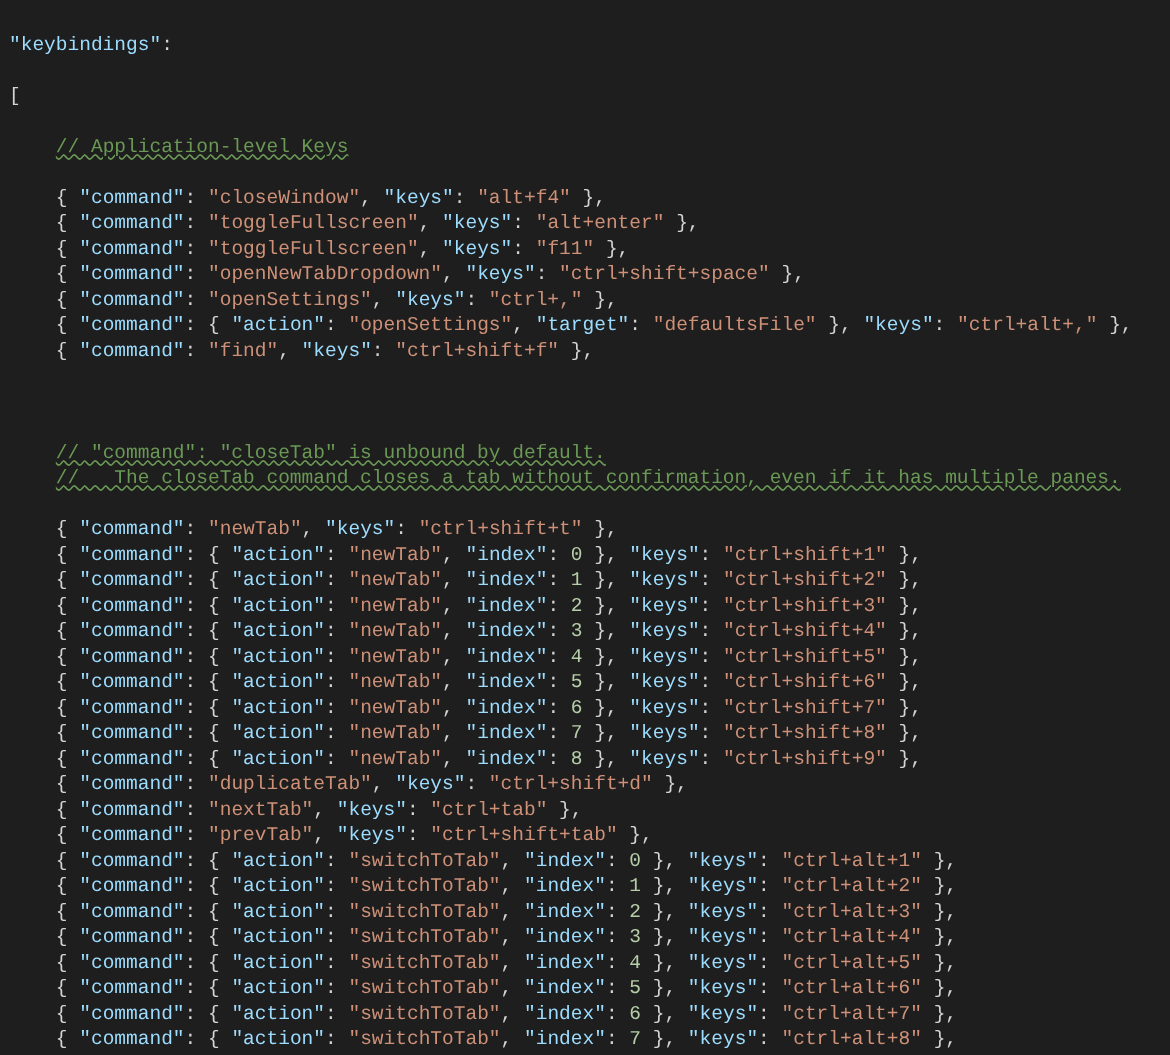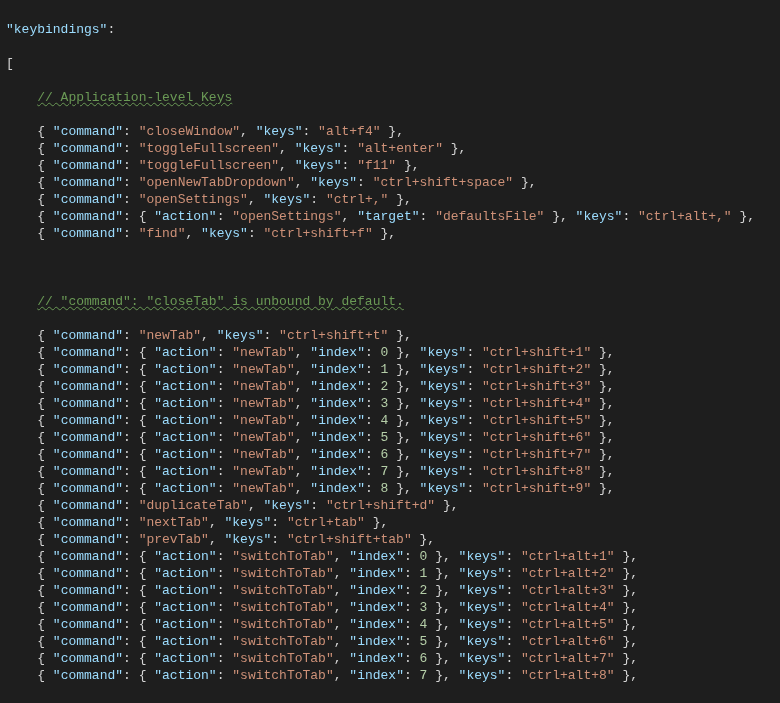--- a/index.html
+++ b/index.html
@@ -34,15 +34,15 @@
 </style>
 </head>
 <body>
 
 <div class="editor">
 <span class="line"><span class="key">"keybindings"</span><span class="punc">:</span></span>
 <span class="line"><span class="punc">[</span></span>
 <span id="sec1-comment" class="line">    <span class="comment squiggle">// Application-level Keys</span></span>
 <span class="line">    <span class="punc">{ </span><span class="key">"command"</span><span class="punc">: </span><span class="str">"closeWindow"</span><span class="punc">, </span><span class="key">"keys"</span><span class="punc">: </span><span class="str">"alt+f4"</span><span class="punc"> },</span></span><span class="line">    <span class="punc">{ </span><span class="key">"command"</span><span class="punc">: </span><span class="str">"toggleFullscreen"</span><span class="punc">, </span><span class="key">"keys"</span><span class="punc">: </span><span class="str">"alt+enter"</span><span class="punc"> },</span></span><span class="line">    <span class="punc">{ </span><span class="key">"command"</span><span class="punc">: </span><span class="str">"toggleFullscreen"</span><span class="punc">, </span><span class="key">"keys"</span><span class="punc">: </span><span class="str">"f11"</span><span class="punc"> },</span></span><span class="line">    <span class="punc">{ </span><span class="key">"command"</span><span class="punc">: </span><span class="str">"openNewTabDropdown"</span><span class="punc">, </span><span class="key">"keys"</span><span class="punc">: </span><span class="str">"ctrl+shift+space"</span><span class="punc"> },</span></span><span class="line">    <span class="punc">{ </span><span class="key">"command"</span><span class="punc">: </span><span class="str">"openSettings"</span><span class="punc">, </span><span class="key">"keys"</span><span class="punc">: </span><span class="str">"ctrl+,"</span><span class="punc"> },</span></span><span class="line">    <span class="punc">{ </span><span class="key">"command"</span><span class="punc">: { </span><span class="key">"action"</span><span class="punc">: </span><span class="str">"openSettings"</span><span class="punc">, </span><span class="key">"target"</span><span class="punc">: </span><span class="str">"defaultsFile"</span><span class="punc"> }, </span><span class="key">"keys"</span><span class="punc">: </span><span class="str">"ctrl+alt+,"</span><span class="punc"> },</span></span><span class="line">    <span class="punc">{ </span><span class="key">"command"</span><span class="punc">: </span><span class="str">"find"</span><span class="punc">, </span><span class="key">"keys"</span><span class="punc">: </span><span class="str">"ctrl+shift+f"</span><span class="punc"> },</span></span>
 <span class="line"> </span>
-<span class="line">    <span class="comment squiggle">// "command": "closeTab" is unbound by default.</span></span>
+<span class="line">    <span class="comment squiggle">// "command": "closeTab" is unbound by default.</span></span><span class="line">    <span class="comment squiggle">//   The closeTab command closes a tab without confirmation, even if it has multiple panes.</span></span>
 <span class="line">    <span class="punc">{ </span><span class="key">"command"</span><span class="punc">: </span><span class="str">"newTab"</span><span class="punc">, </span><span class="key">"keys"</span><span class="punc">: </span><span class="str">"ctrl+shift+t"</span><span class="punc"> },</span></span><span class="line">    <span class="punc">{ </span><span class="key">"command"</span><span class="punc">: { </span><span class="key">"action"</span><span class="punc">: </span><span class="str">"newTab"</span><span class="punc">, </span><span class="key">"index"</span><span class="punc">: </span><span class="num">0</span><span class="punc"> }, </span><span class="key">"keys"</span><span class="punc">: </span><span class="str">"ctrl+shift+1"</span><span class="punc"> },</span></span><span class="line">    <span class="punc">{ </span><span class="key">"command"</span><span class="punc">: { </span><span class="key">"action"</span><span class="punc">: </span><span class="str">"newTab"</span><span class="punc">, </span><span class="key">"index"</span><span class="punc">: </span><span class="num">1</span><span class="punc"> }, </span><span class="key">"keys"</span><span class="punc">: </span><span class="str">"ctrl+shift+2"</span><span class="punc"> },</span></span><span class="line">    <span class="punc">{ </span><span class="key">"command"</span><span class="punc">: { </span><span class="key">"action"</span><span class="punc">: </span><span class="str">"newTab"</span><span class="punc">, </span><span class="key">"index"</span><span class="punc">: </span><span class="num">2</span><span class="punc"> }, </span><span class="key">"keys"</span><span class="punc">: </span><span class="str">"ctrl+shift+3"</span><span class="punc"> },</span></span><span class="line">    <span class="punc">{ </span><span class="key">"command"</span><span class="punc">: { </span><span class="key">"action"</span><span class="punc">: </span><span class="str">"newTab"</span><span class="punc">, </span><span class="key">"index"</span><span class="punc">: </span><span class="num">3</span><span class="punc"> }, </span><span class="key">"keys"</span><span class="punc">: </span><span class="str">"ctrl+shift+4"</span><span class="punc"> },</span></span><span class="line">    <span class="punc">{ </span><span class="key">"command"</span><span class="punc">: { </span><span class="key">"action"</span><span class="punc">: </span><span class="str">"newTab"</span><span class="punc">, </span><span class="key">"index"</span><span class="punc">: </span><span class="num">4</span><span class="punc"> }, </span><span class="key">"keys"</span><span class="punc">: </span><span class="str">"ctrl+shift+5"</span><span class="punc"> },</span></span><span class="line">    <span class="punc">{ </span><span class="key">"command"</span><span class="punc">: { </span><span class="key">"action"</span><span class="punc">: </span><span class="str">"newTab"</span><span class="punc">, </span><span class="key">"index"</span><span class="punc">: </span><span class="num">5</span><span class="punc"> }, </span><span class="key">"keys"</span><span class="punc">: </span><span class="str">"ctrl+shift+6"</span><span class="punc"> },</span></span><span class="line">    <span class="punc">{ </span><span class="key">"command"</span><span class="punc">: { </span><span class="key">"action"</span><span class="punc">: </span><span class="str">"newTab"</span><span class="punc">, </span><span class="key">"index"</span><span class="punc">: </span><span class="num">6</span><span class="punc"> }, </span><span class="key">"keys"</span><span class="punc">: </span><span class="str">"ctrl+shift+7"</span><span class="punc"> },</span></span><span class="line">    <span class="punc">{ </span><span class="key">"command"</span><span class="punc">: { </span><span class="key">"action"</span><span class="punc">: </span><span class="str">"newTab"</span><span class="punc">, </span><span class="key">"index"</span><span class="punc">: </span><span class="num">7</span><span class="punc"> }, </span><span class="key">"keys"</span><span class="punc">: </span><span class="str">"ctrl+shift+8"</span><span class="punc"> },</span></span><span class="line">    <span class="punc">{ </span><span class="key">"command"</span><span class="punc">: { </span><span class="key">"action"</span><span class="punc">: </span><span class="str">"newTab"</span><span class="punc">, </span><span class="key">"index"</span><span class="punc">: </span><span class="num">8</span><span class="punc"> }, </span><span class="key">"keys"</span><span class="punc">: </span><span class="str">"ctrl+shift+9"</span><span class="punc"> },</span></span><span class="line">    <span class="punc">{ </span><span class="key">"command"</span><span class="punc">: </span><span class="str">"duplicateTab"</span><span class="punc">, </span><span class="key">"keys"</span><span class="punc">: </span><span class="str">"ctrl+shift+d"</span><span class="punc"> },</span></span><span class="line">    <span class="punc">{ </span><span class="key">"command"</span><span class="punc">: </span><span class="str">"nextTab"</span><span class="punc">, </span><span class="key">"keys"</span><span class="punc">: </span><span class="str">"ctrl+tab"</span><span class="punc"> },</span></span><span class="line">    <span class="punc">{ </span><span class="key">"command"</span><span class="punc">: </span><span class="str">"prevTab"</span><span class="punc">, </span><span class="key">"keys"</span><span class="punc">: </span><span class="str">"ctrl+shift+tab"</span><span class="punc"> },</span></span><span class="line">    <span class="punc">{ </span><span class="key">"command"</span><span class="punc">: { </span><span class="key">"action"</span><span class="punc">: </span><span class="str">"switchToTab"</span><span class="punc">, </span><span class="key">"index"</span><span class="punc">: </span><span class="num">0</span><span class="punc"> }, </span><span class="key">"keys"</span><span class="punc">: </span><span class="str">"ctrl+alt+1"</span><span class="punc"> },</span></span><span class="line">    <span class="punc">{ </span><span class="key">"command"</span><span class="punc">: { </span><span class="key">"action"</span><span class="punc">: </span><span class="str">"switchToTab"</span><span class="punc">, </span><span class="key">"index"</span><span class="punc">: </span><span class="num">1</span><span class="punc"> }, </span><span class="key">"keys"</span><span class="punc">: </span><span class="str">"ctrl+alt+2"</span><span class="punc"> },</span></span><span class="line">    <span class="punc">{ </span><span class="key">"command"</span><span class="punc">: { </span><span class="key">"action"</span><span class="punc">: </span><span class="str">"switchToTab"</span><span class="punc">, </span><span class="key">"index"</span><span class="punc">: </span><span class="num">2</span><span class="punc"> }, </span><span class="key">"keys"</span><span class="punc">: </span><span class="str">"ctrl+alt+3"</span><span class="punc"> },</span></span><span class="line">    <span class="punc">{ </span><span class="key">"command"</span><span class="punc">: { </span><span class="key">"action"</span><span class="punc">: </span><span class="str">"switchToTab"</span><span class="punc">, </span><span class="key">"index"</span><span class="punc">: </span><span class="num">3</span><span class="punc"> }, </span><span class="key">"keys"</span><span class="punc">: </span><span class="str">"ctrl+alt+4"</span><span class="punc"> },</span></span><span class="line">    <span class="punc">{ </span><span class="key">"command"</span><span class="punc">: { </span><span class="key">"action"</span><span class="punc">: </span><span class="str">"switchToTab"</span><span class="punc">, </span><span class="key">"index"</span><span class="punc">: </span><span class="num">4</span><span class="punc"> }, </span><span class="key">"keys"</span><span class="punc">: </span><span class="str">"ctrl+alt+5"</span><span class="punc"> },</span></span><span class="line">    <span class="punc">{ </span><span class="key">"command"</span><span class="punc">: { </span><span class="key">"action"</span><span class="punc">: </span><span class="str">"switchToTab"</span><span class="punc">, </span><span class="key">"index"</span><span class="punc">: </span><span class="num">5</span><span class="punc"> }, </span><span class="key">"keys"</span><span class="punc">: </span><span class="str">"ctrl+alt+6"</span><span class="punc"> },</span></span><span class="line">    <span class="punc">{ </span><span class="key">"command"</span><span class="punc">: { </span><span class="key">"action"</span><span class="punc">: </span><span class="str">"switchToTab"</span><span class="punc">, </span><span class="key">"index"</span><span class="punc">: </span><span class="num">6</span><span class="punc"> }, </span><span class="key">"keys"</span><span class="punc">: </span><span class="str">"ctrl+alt+7"</span><span class="punc"> },</span></span><span class="line">    <span class="punc">{ </span><span class="key">"command"</span><span class="punc">: { </span><span class="key">"action"</span><span class="punc">: </span><span class="str">"switchToTab"</span><span class="punc">, </span><span class="key">"index"</span><span class="punc">: </span><span class="num">7</span><span class="punc"> }, </span><span class="key">"keys"</span><span class="punc">: </span><span class="str">"ctrl+alt+8"</span><span class="punc"> },</span></span>
 </div>
 
 </body></html>

